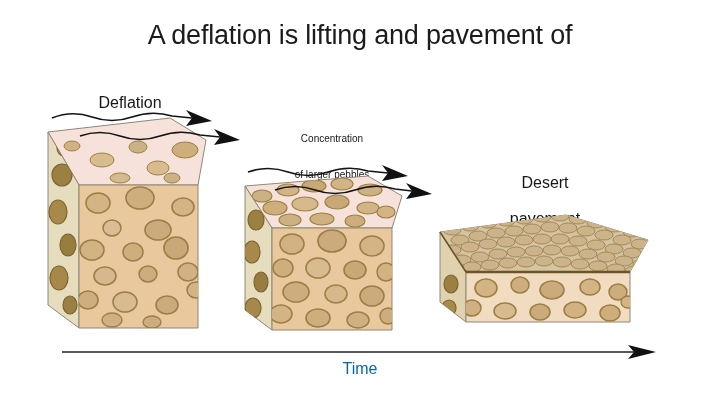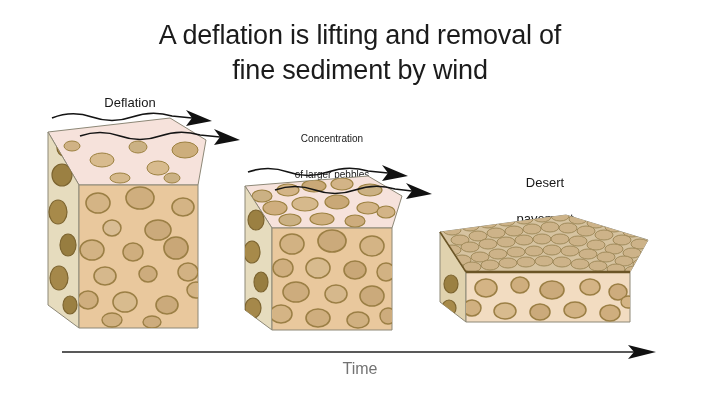--- a/index.html
+++ b/index.html
@@ -27,52 +27,51 @@
     line-height: 35px;
     color: #1b1b1b;
     font-family: "Liberation Sans", sans-serif;
     letter-spacing: -0.2px;
   }
   .diag-label {
     position: absolute;
     text-align: center;
     color: #171717;
     font-family: "Liberation Sans", sans-serif;
-    font-size: 13px;
+    font-size: 16px;
     line-height: 18px;
     font-weight: 400;
     white-space: pre-line;
   }
   #label-deflation { left: 60px; top: 94px; width: 140px; }
   #label-concentration { left: 232px; top: 112px; width: 200px; font-size: 10px; }
   #label-pavement { left: 470px; top: 156px; width: 150px; text-align: center; }
   #time-label {
     position: absolute;
     left: 290px;
     top: 360px;
     width: 140px;
     text-align: center;
     font-size: 16px;
-    color: #737373;
+    color: #0369a1;
     font-family: "Liberation Sans", sans-serif;
   }
   svg.art {
     position: absolute;
     left: 0;
     top: 0;
   }
 </style>
 </head>
 <body>
 
 <div id="canvas">
 
   <div id="title">
-    <div>A deflation is lifting and removal of</div>
-    <div>fine sediment by wind</div>
+    <div>A deflation is lifting and pavement of</div>
   </div>
 
   <div class="diag-label" id="label-deflation">Deflation</div>
 
   <div class="diag-label" id="label-concentration">
     <div>Concentration</div>
     <div>of larger pebbles</div>
   </div>
 
   <div class="diag-label" id="label-pavement">

